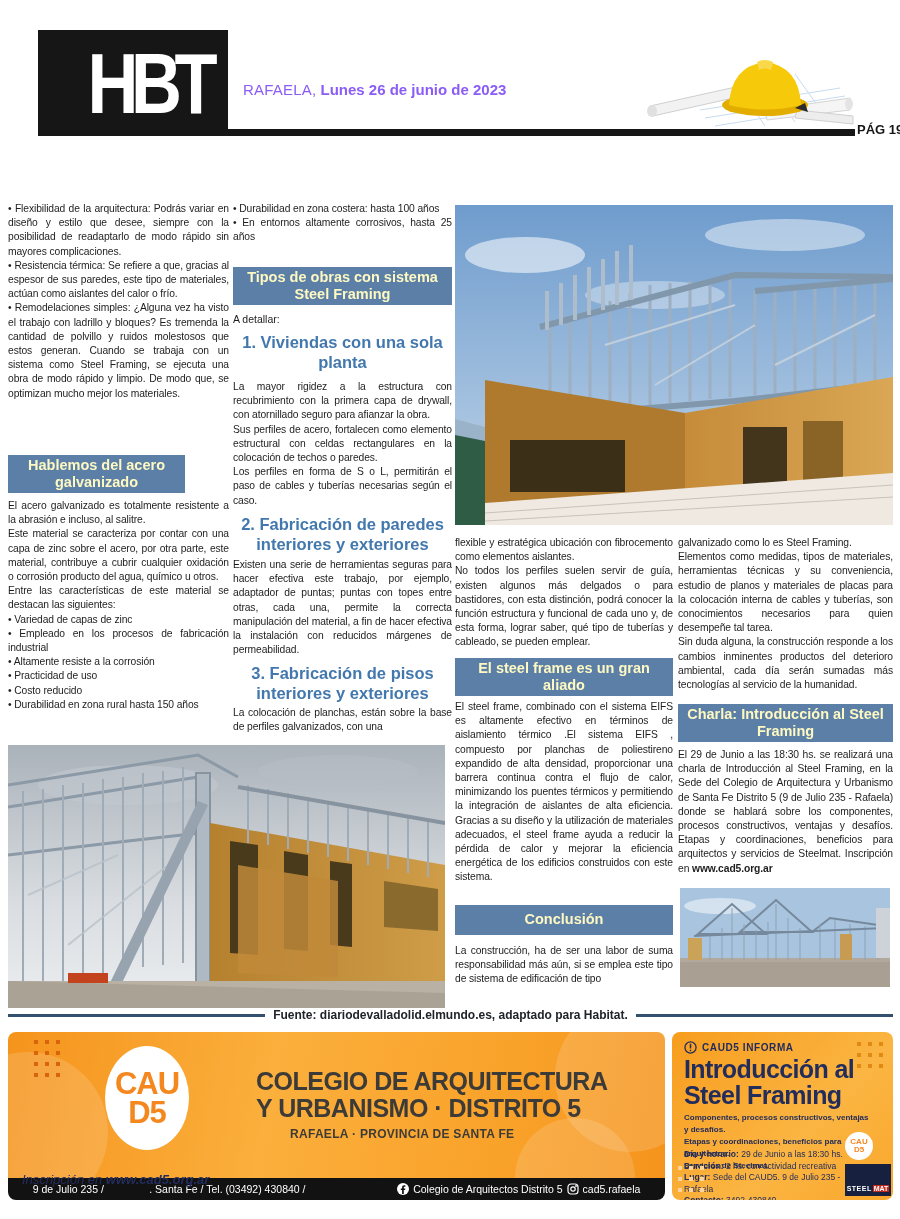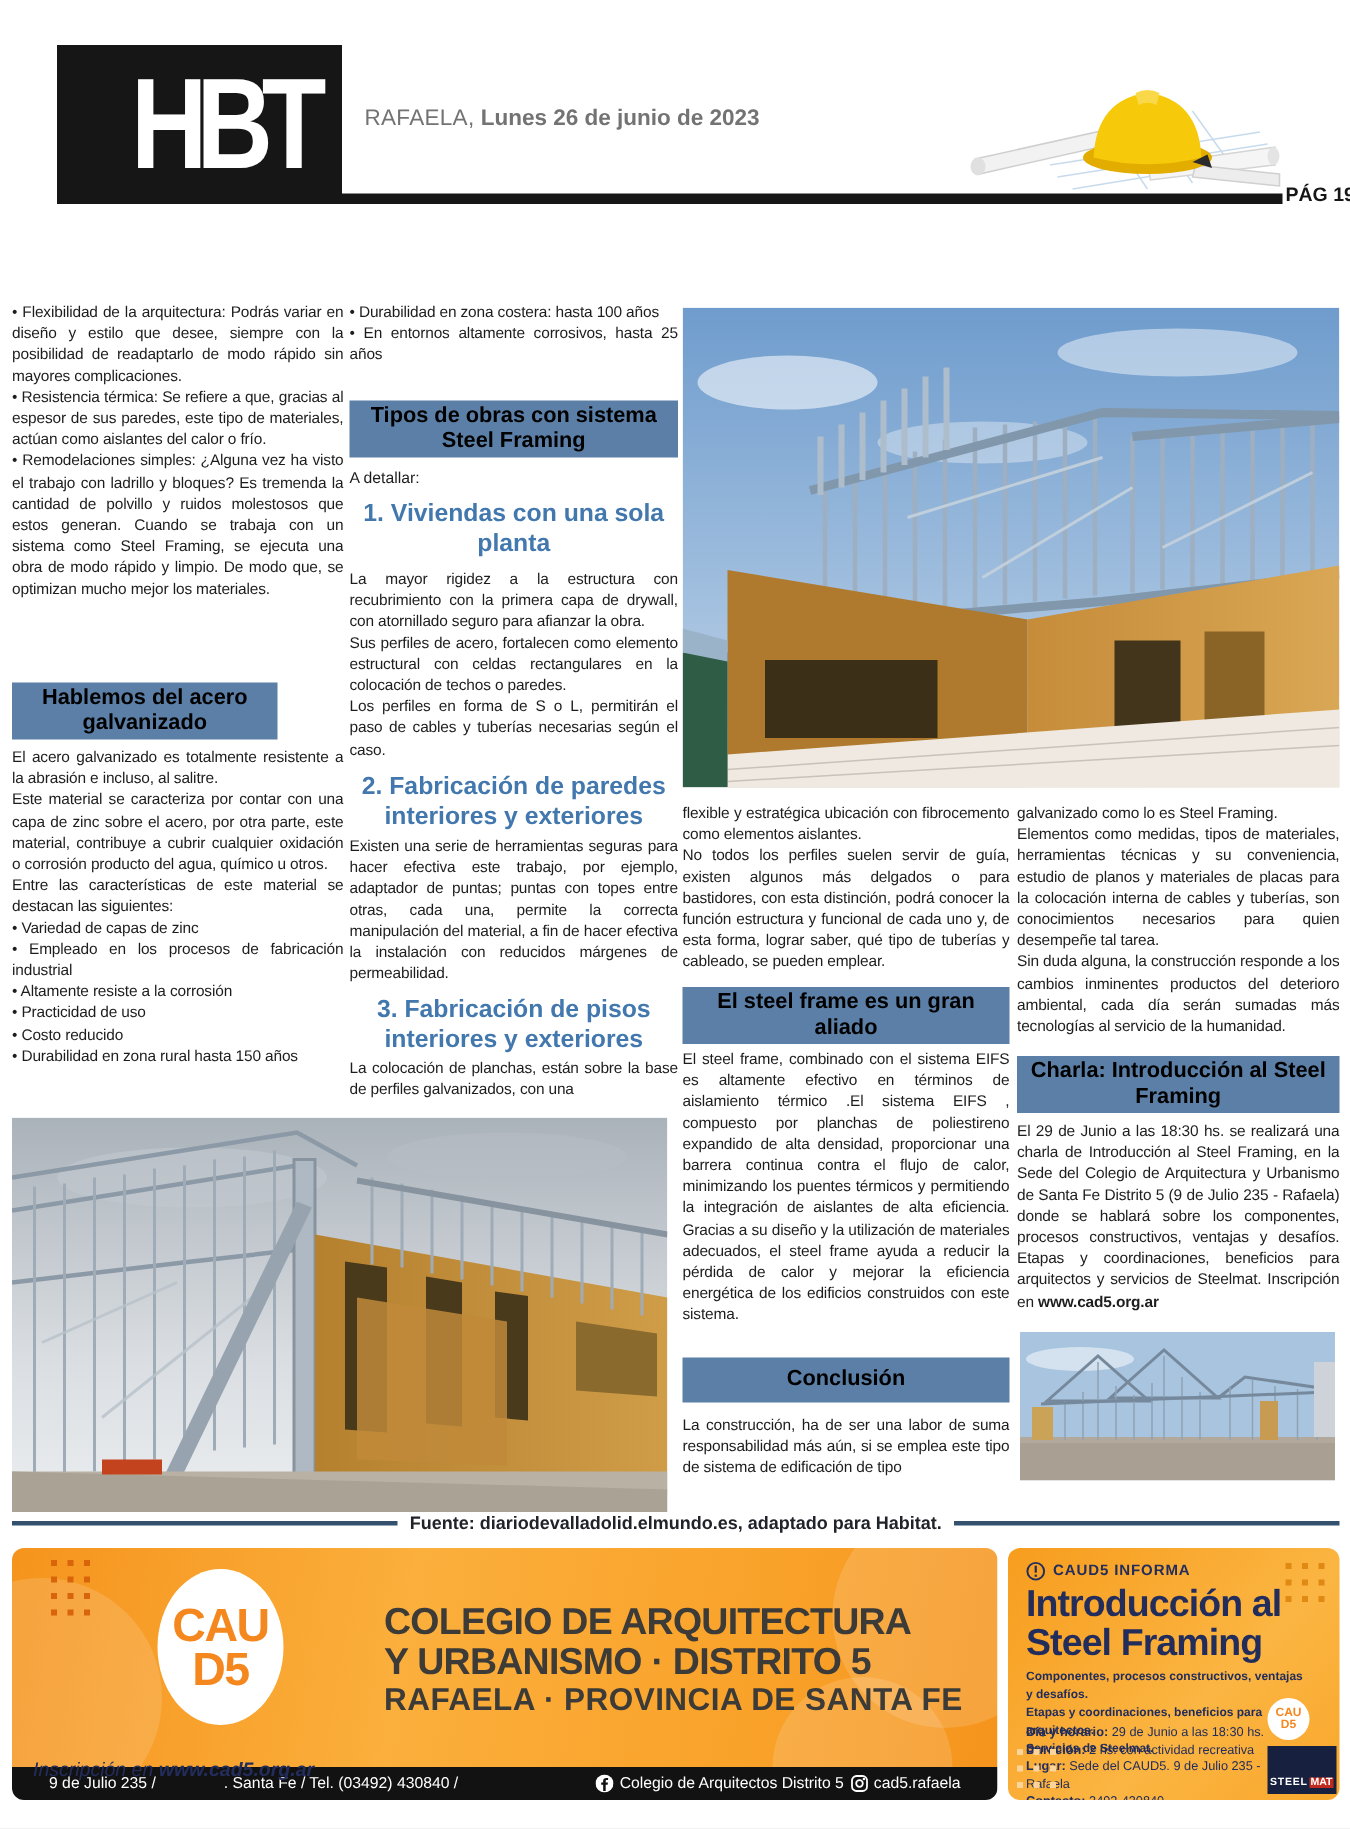--- a/index.html
+++ b/index.html
@@ -12,33 +12,33 @@
   
   .logo-box {
     position:absolute; left:38px; top:30px; width:190px; height:106px;
     background:#161616; display:flex; align-items:center; justify-content:center;padding-left:40px;
   }
   .logo-box span {
     color:#fff; font-weight:700; font-size:86px; letter-spacing:-9px;
     transform:scaleX(.82); line-height:1; padding-right:10px;
   }
   .header-rule { position:absolute; left:38px; top:129px; width:817px; height:7px; background:#161616; }
-  .dateline { position:absolute; left:243px; top:70px; font-size:15px; color:#737373; white-space:nowrap;text-align:right; }
+  .dateline { position:absolute; left:243px; top:81px; font-size:15px; color:#8b5cf6; white-space:nowrap;text-align:right; }
   .dateline .loc { font-weight:400; letter-spacing:.2px; }
   .dateline .dt  { font-weight:700; }
   .pag { position:absolute; left:857px; top:122px; font-size:13px; font-weight:700; color:#161616; white-space:nowrap; }
   .hat-art { position:absolute; left:645px; top:48px; width:210px; height:80px; }
   
   .txt {
     position:absolute; font-size:10.3px; line-height:14.2px; letter-spacing:-.1px;
     text-align:justify; overflow:hidden; color:#1d1d1d;
   }
   .txt p { margin:0; }
   .bar {
-    position:absolute; background:#5b7fa6; color:#000000; font-weight:700;
+    position:absolute; background:#5b7fa6; color:#fef9c3; font-weight:700;
     font-size:14.5px; line-height:17.5px; text-align:center;
     display:flex; align-items:center; justify-content:center; padding:1px 8px;
   }
   .subhead {
     position:absolute; color:#4278ad; font-weight:700; font-size:16.5px;
     line-height:19.5px; text-align:center; overflow:hidden;
   }
   .lead { position:absolute; font-size:10.5px; color:#1d1d1d; }
   .photo { position:absolute; overflow:hidden; }
   .photo svg { display:block; }
@@ -58,21 +58,21 @@
   .swirl { position:absolute; border-radius:50%; background:rgba(255,255,255,.14); }
   .dotgrid { position:absolute; display:grid; grid-template-columns:repeat(3,1fr); gap:7px; }
   .dotgrid i { width:4px; height:4px; background:#d8650a; display:block; }
   .cau-circle {
     position:absolute; left:97px; top:14px; width:84px; height:104px; background:#fff;
     border-radius:50%; display:flex; flex-direction:column; align-items:center; justify-content:center;
   }
   .cau-circle b { color:#f5871f; font-size:31px; line-height:29px; letter-spacing:-1px; }
   .ad-left .titles { position:absolute; left:248px; top:36px; width:400px; color:#3d3b38; }
   .ad-left .t1 { font-size:25px; font-weight:700; line-height:27px; letter-spacing:-.5px; white-space:nowrap; }
-  .ad-left .t2 { font-size:21px; font-weight:700; line-height:24px; letter-spacing:.3px; white-space:nowrap; }
+  .ad-left .t2 { font-size:12px; font-weight:700; line-height:24px; letter-spacing:.3px; white-space:nowrap;margin-left:34px; }
   .ad-left .blackbar {
     position:absolute; left:0; bottom:0; width:100%; height:22px; background:#121212;
     display:flex; align-items:center; justify-content:center; color:#fff; font-size:10.5px; white-space:nowrap; gap:4px;
   }
   .blackbar b { font-weight:700;margin-top:44px; }
   .soc { width:12px; height:12px; flex:0 0 auto; }
   .ad-right {
     position:absolute; left:672px; top:1032px; width:221px; height:168px;
     border-radius:8px; overflow:hidden;
     background:linear-gradient(135deg,#f79d1e 0%,#fbb542 60%,#f9a72c 100%);

